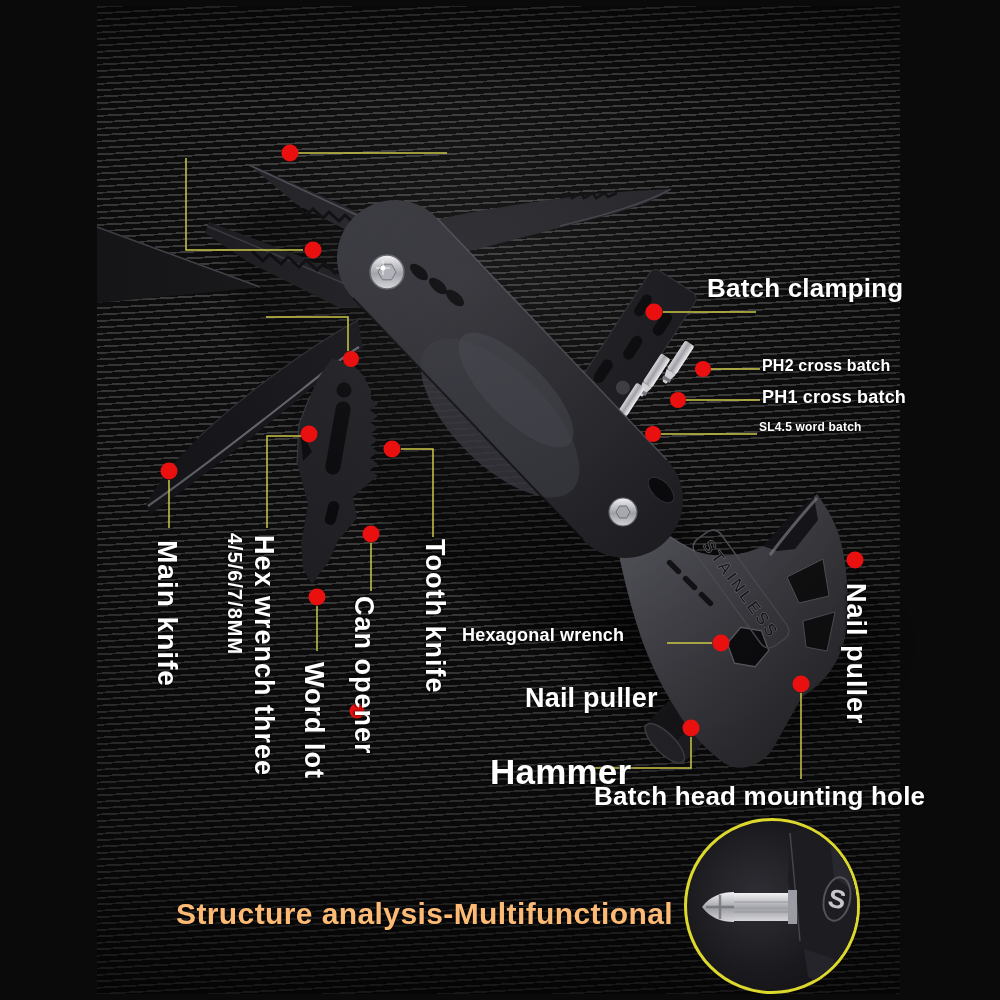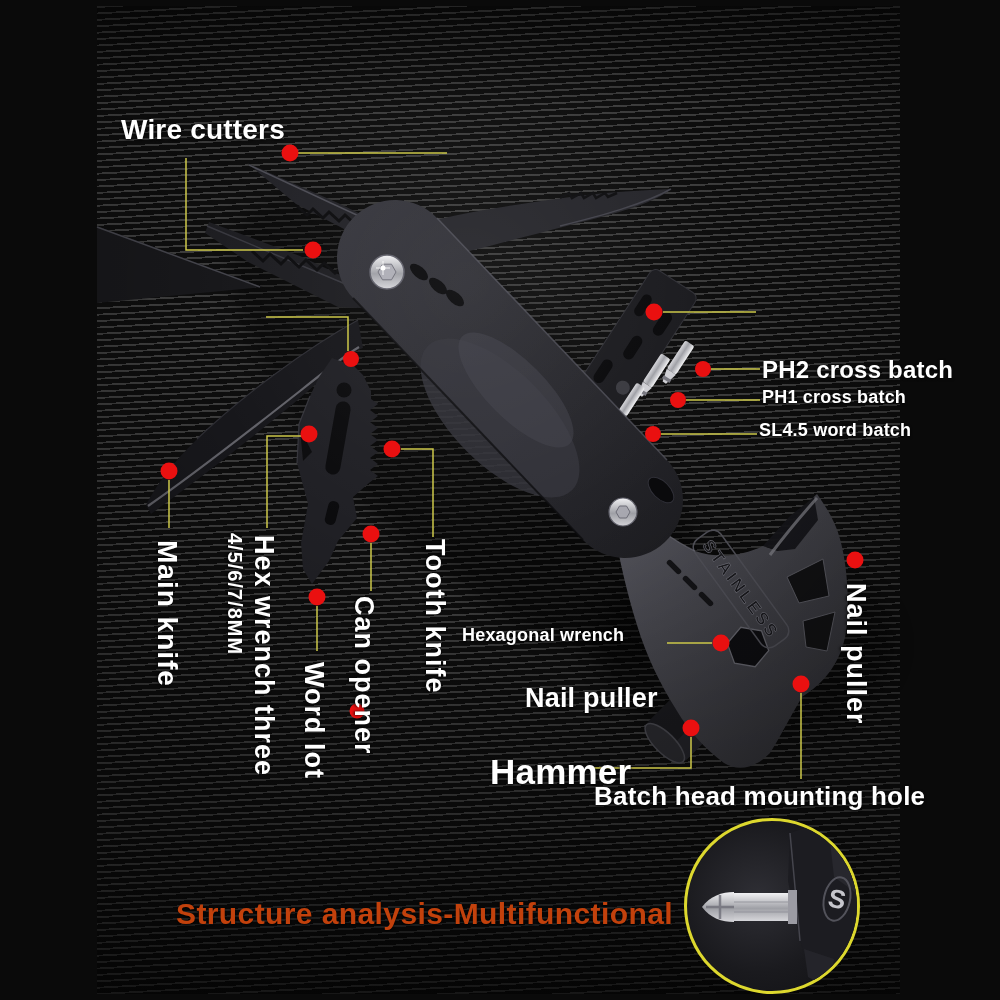--- a/index.html
+++ b/index.html
@@ -16,35 +16,35 @@
            radial-gradient(ellipse 75% 60% at 46% 28%, rgba(255,255,255,.055), rgba(0,0,0,0) 46%, rgba(0,0,0,.34) 100%);}
   svg.tool, svg.annot{position:absolute;left:0;top:0;width:1000px;height:1000px;}
   
   .lbl{position:absolute;color:#ffffff;font-weight:700;white-space:nowrap;
        text-shadow:0 1px 3px rgba(0,0,0,.9);letter-spacing:.2px;line-height:1.1;}
   .v{writing-mode:vertical-rl;text-orientation:sideways;letter-spacing:1px;}
   #lbl-wire{left:121px;top:115px;font-size:28px;}
   #lbl-pliers{left:459px;top:139px;font-size:27px;}
   #lbl-bottle{left:115px;top:301px;font-size:27px;}
   #lbl-batch{left:707px;top:274px;font-size:26px;}
-  #lbl-ph2{left:762px;top:357px;font-size:24px;}
+  #lbl-ph2{left:762px;top:357px;font-size:16px;}
   #lbl-ph1{left:762px;top:388px;font-size:18px;}
-  #lbl-sl{left:759px;top:421px;font-size:18px;}
+  #lbl-sl{left:759px;top:421px;font-size:12px;}
   #lbl-hexwrench{left:462px;top:626px;font-size:18px;}
   #lbl-nailp-l{left:525px;top:684px;font-size:27px;}
   #lbl-hammer{left:490px;top:753px;font-size:35px;}
   #lbl-batchhead{left:594px;top:782px;font-size:26px;}
   #lbl-main{left:151px;top:540px;font-size:28px;}
   #lbl-hex3{left:248px;top:535px;font-size:27px;}
   #lbl-hexsz{left:224px;top:533px;font-size:20px;font-weight:600;}
   #lbl-word{left:298px;top:662px;font-size:27px;}
   #lbl-can{left:348px;top:596px;font-size:27px;}
   #lbl-tooth{left:419px;top:539px;font-size:27px;}
   #lbl-nailp-r{left:840px;top:583px;font-size:27px;}
-  #lbl-title{left:176px;top:897px;font-size:30px;font-weight:600;color:#c2410c;
+  #lbl-title{left:176px;top:897px;font-size:30px;font-weight:600;color:#fdba74;
              text-shadow:0 1px 2px rgba(0,0,0,.8);letter-spacing:.4px;}
   
   .inset{position:absolute;left:684px;top:818px;width:176px;height:176px;border-radius:50%;
          border:3px solid #ddd82e;box-sizing:border-box;overflow:hidden;
          background:radial-gradient(circle at 42% 45%, #2f2f35 0%, #1a1a1e 55%, #101013 100%);}
   .inset svg{position:absolute;left:0;top:0;}
 </style>
 </head>
 <body>
 
@@ -250,21 +250,21 @@
       <circle cx="703" cy="369" r="8"></circle>
       <circle cx="678" cy="400" r="8"></circle>
       <circle cx="653" cy="434" r="8"></circle>
       <circle cx="721" cy="643" r="8.5"></circle>
       <circle cx="691" cy="728" r="8.5"></circle>
       <circle cx="801" cy="684" r="8.5"></circle>
       <circle cx="855" cy="560" r="8.5"></circle>
     </g>
   </svg>
 
-  <div class="lbl" id="lbl-wire">Wire cutters</div>
+  <div class="lbl" id="lbl-batch">Batch clamping</div>
   <div class="lbl" id="lbl-ph2">PH2 cross batch</div>
   <div class="lbl" id="lbl-ph1">PH1 cross batch</div>
   <div class="lbl" id="lbl-sl">SL4.5 word batch</div>
   <div class="lbl v" id="lbl-main">Main knife</div>
   <div class="lbl v" id="lbl-hex3">Hex wrench three</div>
   <div class="lbl v" id="lbl-hexsz">4/5/6/7/8MM</div>
   <div class="lbl v" id="lbl-word">Word lot</div>
   <div class="lbl v" id="lbl-can">Can opener</div>
   <div class="lbl v" id="lbl-tooth">Tooth knife</div>
   <div class="lbl" id="lbl-hexwrench">Hexagonal wrench</div>

